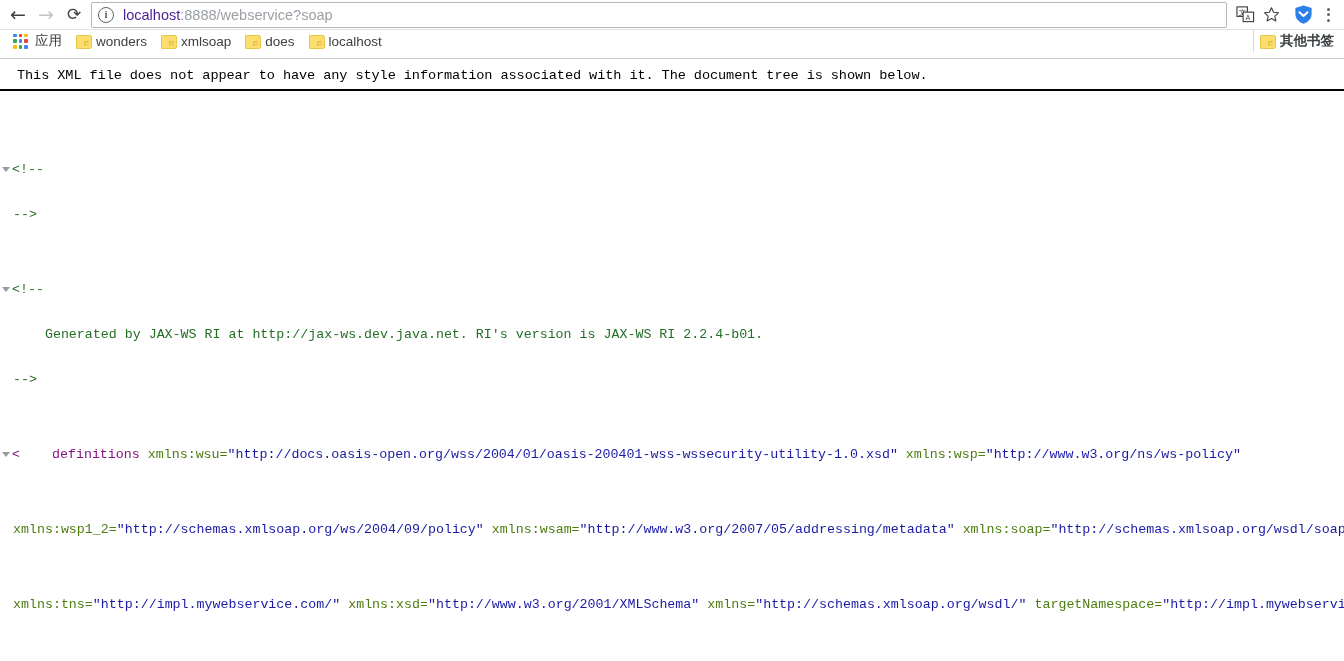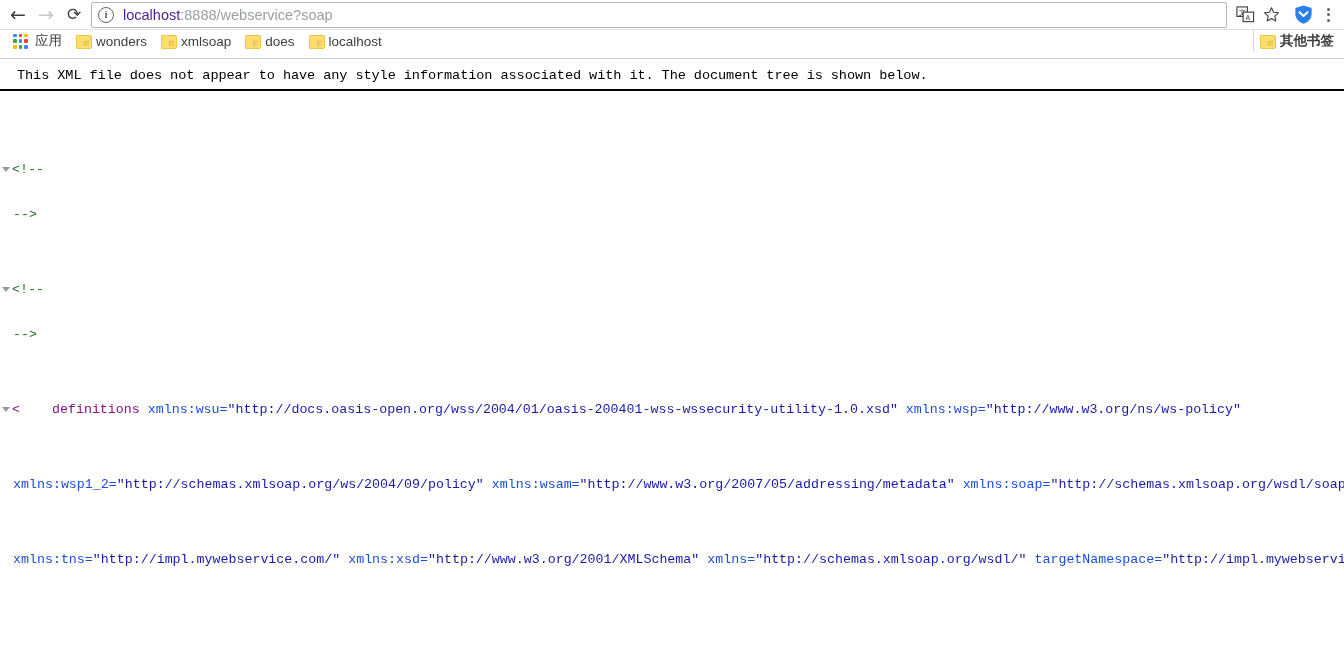--- a/index.html
+++ b/index.html
@@ -232,21 +232,21 @@
     border-right: 4.5px solid transparent;
     border-top: 5px solid #9a9a9a;
     vertical-align: 1px;
     margin-right: 2px;
     cursor: pointer;
   }
   .tri-pad { display: inline-block; width: 11px; }
 
   .c-comment { color: #236e25; }
   .c-tag     { color: #881280; margin-left: 32px; }
-  .c-attr    { color: #1d4ed8; }
+  .c-attr    { color: #4d7c0f; }
   .c-val     { color: #1a1aa6; }
   .c-punct   { color: #881280; }
 </style>
 </head>
 <body>
 
 <div id="browser-chrome">
 
   <div id="toolbar">
 
@@ -348,20 +348,21 @@
   <div id="xml-divider"></div>
 
   <div id="xml-tree">
 
     
     <div class="xline"><span class="tri"></span><span class="c-comment">&lt;!--</span></div>
     <div class="xline"><span class="tri-pad"></span><span class="c-comment">--&gt;</span></div>
 
     
     <div class="xline"><span class="tri"></span><span class="c-comment">&lt;!--</span></div>
+    <div class="xline"><span class="tri-pad"></span>    <span class="c-comment">Generated by JAX-WS RI at http://jax-ws.dev.java.net. RI's version is JAX-WS RI 2.2.4-b01.</span></div>
     <div class="xline"><span class="tri-pad"></span><span class="c-comment">--&gt;</span></div>
 
     
     <div class="xline"><span class="tri"></span><span class="c-punct">&lt;</span><span class="c-tag">definitions</span> <span class="c-attr">xmlns:wsu</span><span class="c-attr">=</span><span class="c-val">"</span><span class="c-val">http://docs.oasis-open.org/wss/2004/01/oasis-200401-wss-wssecurity-utility-1.0.xsd</span><span class="c-val">"</span> <span class="c-attr">xmlns:wsp</span><span class="c-attr">=</span><span class="c-val">"</span><span class="c-val">http://www.w3.org/ns/ws-policy</span><span class="c-val">"</span></div>
 
     
     <div class="xline"><span class="tri-pad"></span><span class="c-attr">xmlns:wsp1_2</span><span class="c-attr">=</span><span class="c-val">"</span><span class="c-val">http://schemas.xmlsoap.org/ws/2004/09/policy</span><span class="c-val">"</span> <span class="c-attr">xmlns:wsam</span><span class="c-attr">=</span><span class="c-val">"</span><span class="c-val">http://www.w3.org/2007/05/addressing/metadata</span><span class="c-val">"</span> <span class="c-attr">xmlns:soap</span><span class="c-attr">=</span><span class="c-val">"</span><span class="c-val">http://schemas.xmlsoap.org/wsdl/soap/</span></div>
 
     
     <div class="xline"><span class="tri-pad"></span><span class="c-attr">xmlns:tns</span><span class="c-attr">=</span><span class="c-val">"</span><span class="c-val">http://impl.mywebservice.com/</span><span class="c-val">"</span> <span class="c-attr">xmlns:xsd</span><span class="c-attr">=</span><span class="c-val">"</span><span class="c-val">http://www.w3.org/2001/XMLSchema</span><span class="c-val">"</span> <span class="c-attr">xmlns</span><span class="c-attr">=</span><span class="c-val">"</span><span class="c-val">http://schemas.xmlsoap.org/wsdl/</span><span class="c-val">"</span> <span class="c-attr">targetNamespace</span><span class="c-attr">=</span><span class="c-val">"</span><span class="c-val">http://impl.mywebservice.com/</span> </div>

